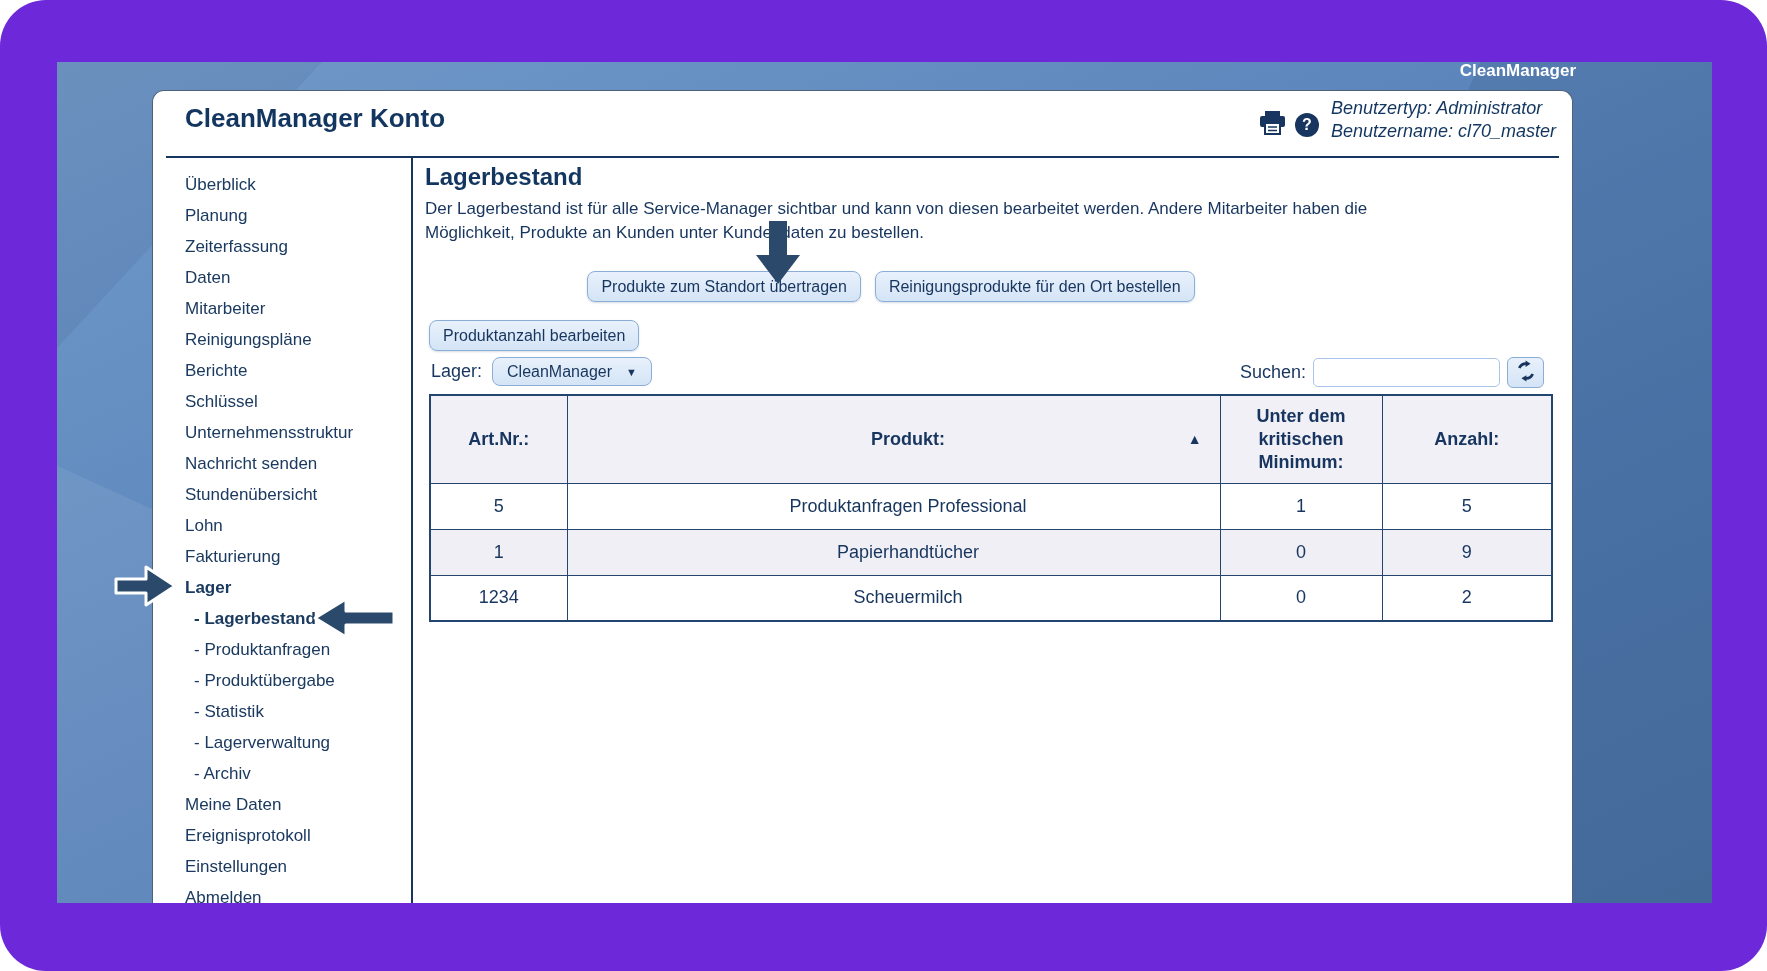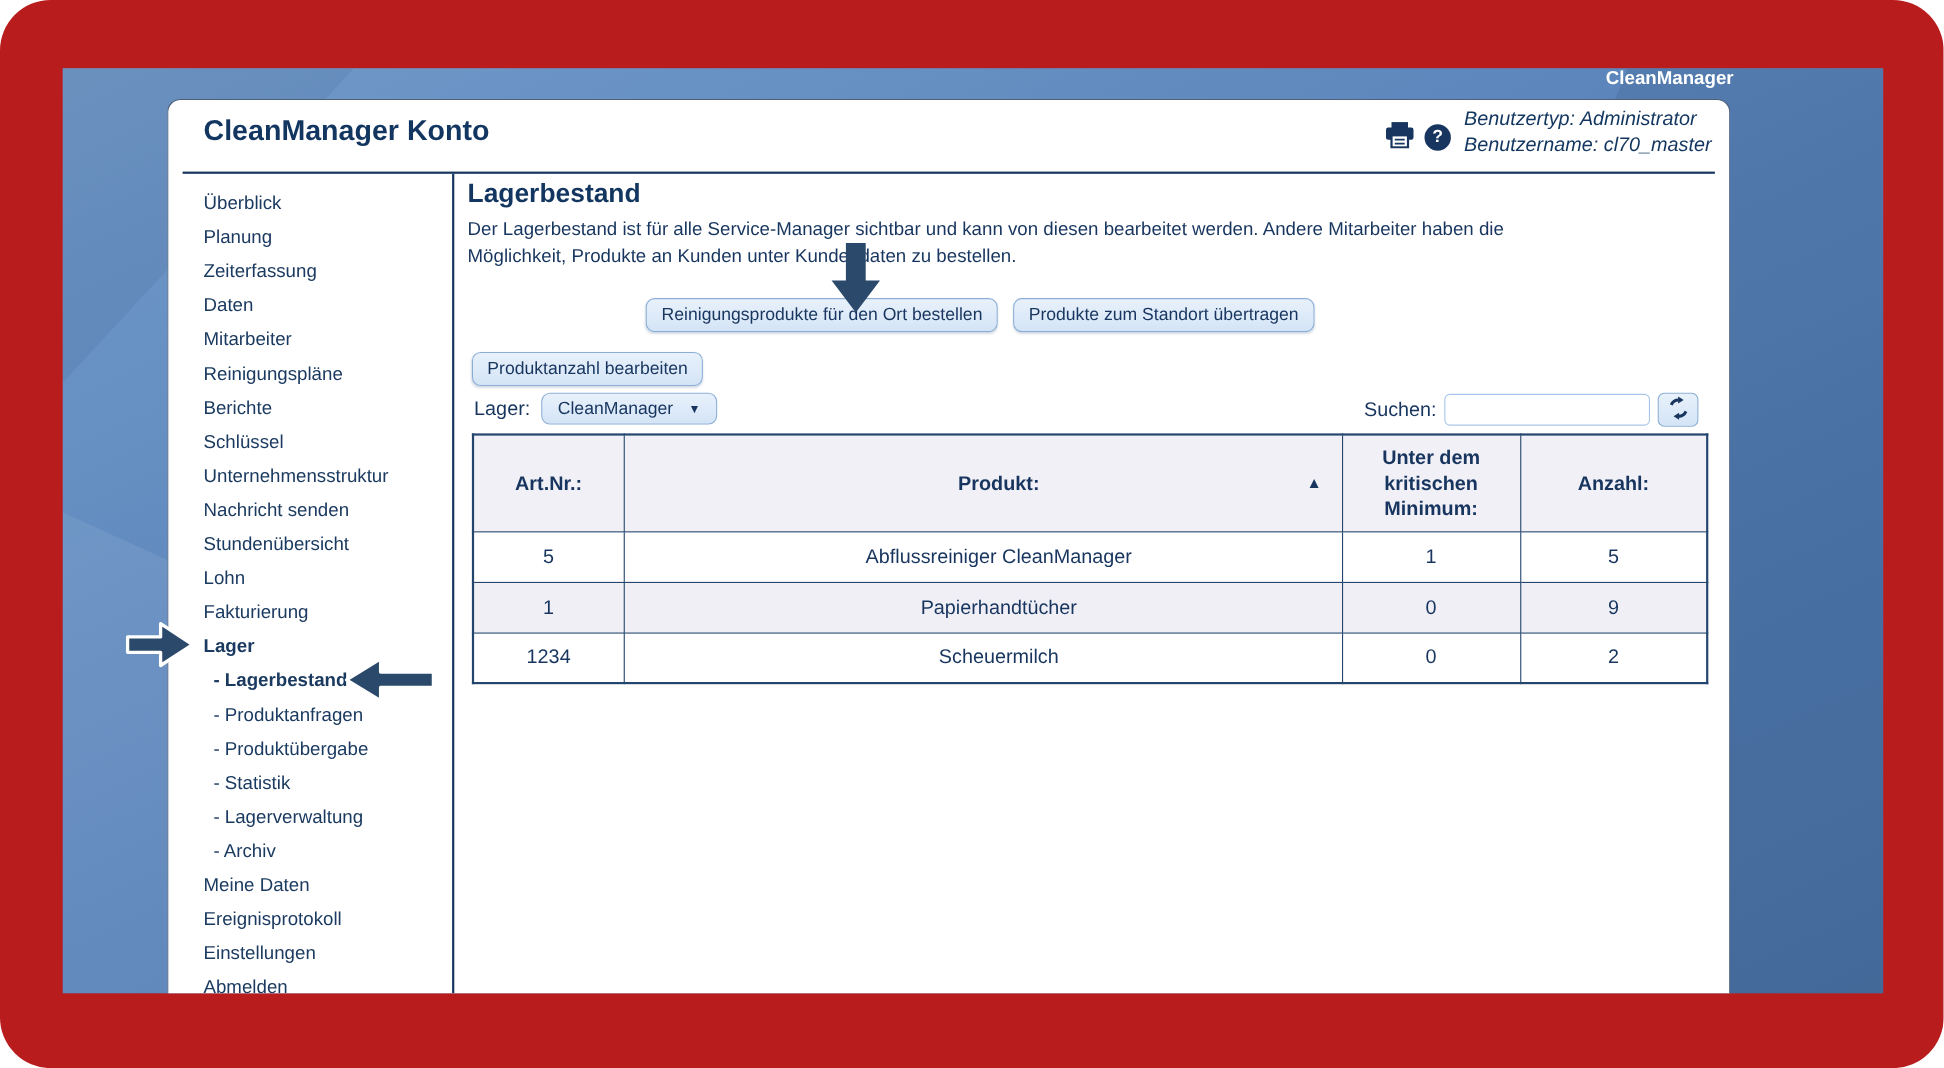--- a/index.html
+++ b/index.html
@@ -1,17 +1,17 @@
 <!DOCTYPE html>
 <html><head>
 <meta charset="utf-8">
 <style>
   html,body{margin:0;padding:0;background:#ffffff;}
   *{box-sizing:border-box;}
-  .canvas{position:relative;width:1767px;height:971px;background:#b91c1c;border-radius:46px;overflow:hidden;
+  .canvas{position:relative;width:1767px;height:971px;background:#6d28d9;border-radius:46px;overflow:hidden;
           font-family:"Liberation Sans", sans-serif;}
   .desktop{position:absolute;left:57px;top:62px;width:1655px;height:841px;
            background:linear-gradient(155deg,#719ac9 0%,#5e88bd 38%,#527cb2 65%,#4a72a4 100%);overflow:hidden;}
   .wp1{position:absolute;inset:0;background:rgba(255,255,255,.07);clip-path:polygon(0 48%,58% 100%,0 100%);}
   .wp2{position:absolute;inset:0;background:rgba(10,25,60,.10);clip-path:polygon(86% 0,100% 0,100% 100%,64% 100%);}
   .wp3{position:absolute;inset:0;background:rgba(10,25,60,.07);clip-path:polygon(0 0,16% 0,0 34%);}
   .brand{position:absolute;top:61px;left:1160px;width:416px;text-align:right;color:#ffffff;
          font-size:17px;font-weight:bold;z-index:3;}
   .window{position:absolute;left:152px;top:90px;width:1421px;height:813px;background:#ffffff;
           border:1px solid #4f6178;border-bottom:none;border-radius:12px 12px 0 0;overflow:hidden;z-index:2;}
@@ -128,22 +128,22 @@
     <div class="h1">Lagerbestand</div>
     <div class="desc">Der Lagerbestand ist für alle Service-Manager sichtbar und kann von diesen bearbeitet werden. Andere Mitarbeiter haben die Möglichkeit, Produkte an Kunden unter Kundendaten zu bestellen.</div>
 
     <span class="ann" style="left:601px;top:130px;">
       <svg width="48" height="64" viewBox="0 0 48 64">
         <polygon points="15,0 33,0 33,34 46,34 24,63 2,34 15,34" fill="#2b4a6b"></polygon>
       </svg>
     </span>
 
     <div class="action-row">
+      <button class="btn">Produkte zum Standort übertragen</button>
       <button class="btn">Reinigungsprodukte für den Ort bestellen</button>
-      <button class="btn">Produkte zum Standort übertragen</button>
     </div>
 
     <button class="btn edit-btn">Produktanzahl bearbeiten</button>
 
     <div class="filter-row">
       <span class="inline-label">Lager:</span>
       <button class="select-btn">
         <span>CleanManager</span>
         <span class="chevron">▼</span>
       </button>
@@ -178,21 +178,21 @@
             <span>Produkt:</span>
             <span class="sort-icon">▲</span>
           </th>
           <th>Unter dem kritischen Minimum:</th>
           <th>Anzahl:</th>
         </tr>
       </thead>
       <tbody>
         <tr>
           <td>5</td>
-          <td class="col-produkt">Abflussreiniger CleanManager</td>
+          <td class="col-produkt">Produktanfragen Professional</td>
           <td>1</td>
           <td>5</td>
         </tr>
         <tr class="alt">
           <td>1</td>
           <td class="col-produkt">Papierhandtücher</td>
           <td>0</td>
           <td>9</td>
         </tr>
         <tr>

